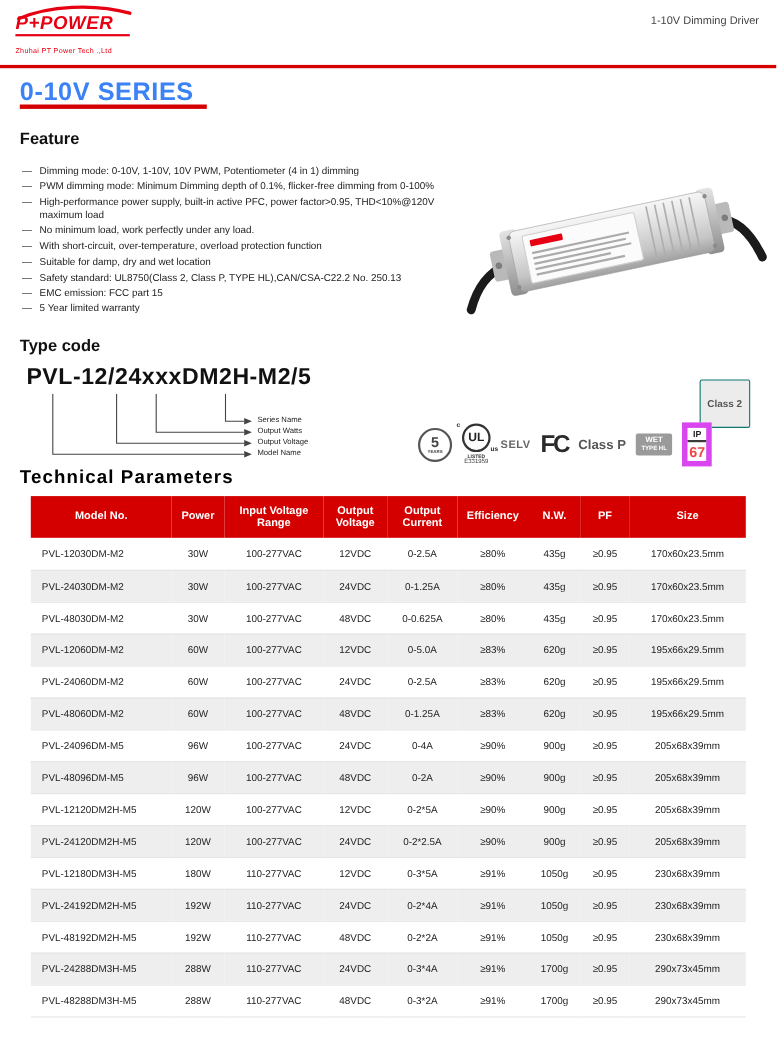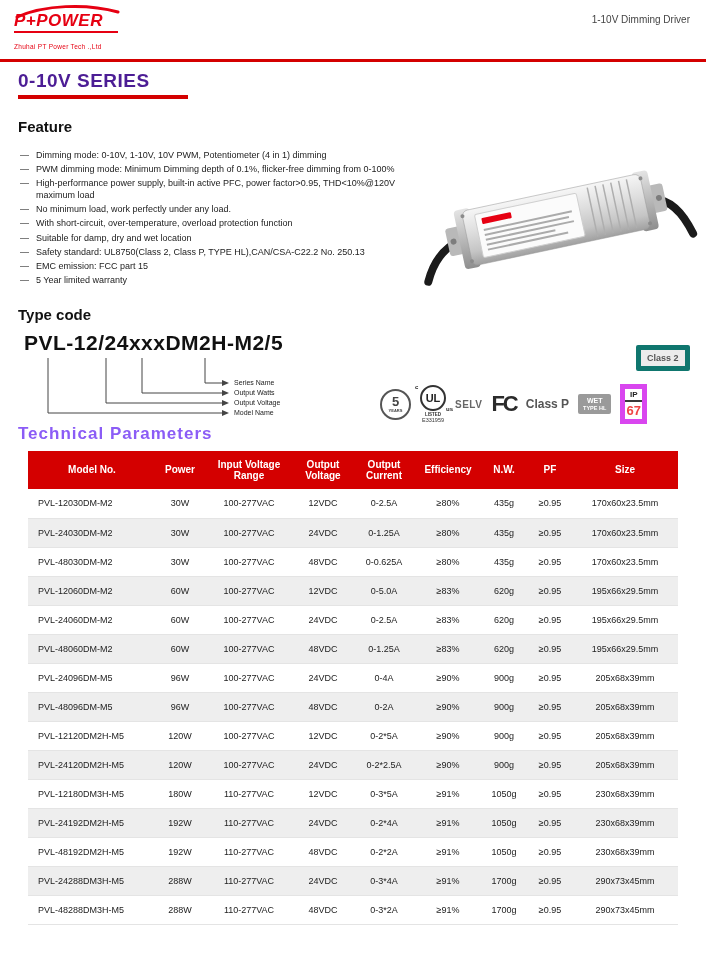--- a/index.html
+++ b/index.html
@@ -9,39 +9,39 @@
 
   
   .logo { position:absolute; left:14px; top:4px; width:130px; }
   .logo-swoosh { display:block; }
   .logo-text { display:block; font-style:italic; font-weight:bold; font-size:17px; color:#e60012; line-height:1; margin-top:-6px; letter-spacing:0.5px; }
   .logo-rule { width:104px; height:2px; background:#e60012; margin:2px 0 2px; }
   .logo-tagline { font-size:6.5px; color:#e60012; letter-spacing:0.3px; }
   .doc-type { position:absolute; right:16px; top:14px; font-size:10px; color:#444; }
   .top-rule { position:absolute; left:0; top:59px; width:706px; height:3px; background:#d40000; }
 
-  .series-title { position:absolute; left:18px; top:70px; font-size:19px; font-weight:bold; color:#4c1d95; letter-spacing:0.5px; }
+  .series-title { position:absolute; left:18px; top:70px; font-size:23px; font-weight:bold; color:#3b82f6; letter-spacing:0.5px; }
   .series-underline { position:absolute; left:18px; top:95px; width:170px; height:4px; background:#d40000; }
 
   
   .feature-heading { position:absolute; left:18px; top:118px; font-size:15px; font-weight:bold; color:#111; }
   .feature-list { position:absolute; left:20px; top:150px; width:388px; list-style:none; }
   .feature-list li { display:flex; font-size:9px; color:#222; line-height:1.3; margin-bottom:2.5px; }
   .feature-list .dash { flex:0 0 16px; width:16px; color:#333; }
 
   
   .product-image { position:absolute; left:412px; top:124px; transform:rotate(-12deg); }
 
   
   .typecode-heading { position:absolute; left:18px; top:306px; font-size:15px; font-weight:bold; color:#111;text-align:right; }
   .typecode-code { position:absolute; left:24px; top:331px; font-size:21px; font-weight:bold; color:#111; letter-spacing:0.5px; }
   .typecode-lines { position:absolute; left:30px; top:358px; }
   .typecode-labels { position:absolute; left:234px; top:378px; font-size:7px; color:#222; }
   .typecode-labels div { height:10px; line-height:10px; }
-  .class2-badge { position:absolute; left:636px; top:345px; background:#ececec; border:5px solid #0f766e; border-radius:2px; font-size:9px; font-weight:bold; color:#555; padding:3px 6px; }
+  .class2-badge { position:absolute; left:636px; top:345px; background:#ececec; border:1px solid #0f766e; border-radius:2px; font-size:9px; font-weight:bold; color:#555; padding:16px 6px; }
 
   
   .certs { position:absolute; left:380px; top:384px; display:flex; align-items:center; gap:9px; }
   .cert { text-align:center; color:#555; }
   .warranty-circle { width:31px; height:31px; border:2px solid #555; border-radius:50%; display:flex; flex-direction:column; align-items:center; justify-content:center; }
   .warranty-num { font-size:13px; font-weight:bold; line-height:1; color:#444; }
   .warranty-txt { font-size:4px; font-weight:bold; color:#444; }
   .ul-circle { width:26px; height:26px; border:2px solid #333; border-radius:50%; position:relative; display:flex; align-items:center; justify-content:center; margin:0 auto; }
   .ul-mark { font-size:11px; font-weight:bold; color:#222; }
   .ul-c { position:absolute; left:-7px; top:-3px; font-size:6px; font-weight:bold; color:#222; }
@@ -52,21 +52,21 @@
   .fcc { font-size:22px; font-weight:bold; color:#2b2b2b; letter-spacing:-2px; }
   .classp { font-size:12px; font-weight:bold; color:#555; }
   .wet { background:#9a9a9a; color:#fff; border-radius:2px; padding:3px 5px; line-height:1.15; }
   .wet-1 { font-size:7px; font-weight:bold; }
   .wet-2 { font-size:5.5px; font-weight:bold; }
   .ip { border:5px solid #d946ef; width:27px; background:#fff; }
   .ip-top { font-size:8px; font-weight:bold; border-bottom:2px solid #3a3a3a; padding:1px 0; color:#222; }
   .ip-bot { font-size:13px; font-weight:bold; padding:1px 0; color:#ef4444; }
 
   
-  .tech-heading { position:absolute; left:18px; top:424px; font-size:17px; font-weight:bold; color:#8b5cf6; letter-spacing:1px; }
+  .tech-heading { position:absolute; left:18px; top:424px; font-size:17px; font-weight:bold; color:#000000; letter-spacing:1px; }
   .tech-table { position:absolute; left:28px; top:451px; width:650px; border-collapse:collapse; table-layout:fixed; }
   .tech-table th { background:#d40000; color:#fff; font-size:10px; font-weight:bold; height:38px; padding:3px 2px; vertical-align:middle; line-height:1.15; }
   .tech-table td { font-size:9px; color:#222; text-align:center; height:29px; padding:0 2px; vertical-align:middle; }
   .tech-table tbody tr { background:#fff; border-bottom:1px solid #e4e4e4; }
   .tech-table tbody tr:nth-child(even) { background:#eeeeee; }
   .tech-table td:first-child { text-align:left; padding-left:10px;margin-top:16px; }
 
   
   .footer-rule { position:absolute; left:0; top:938px; width:706px; height:2px; background:#d40000; }
   .footer-page { position:absolute; left:14px; top:944px; font-size:10px; color:#333; }

